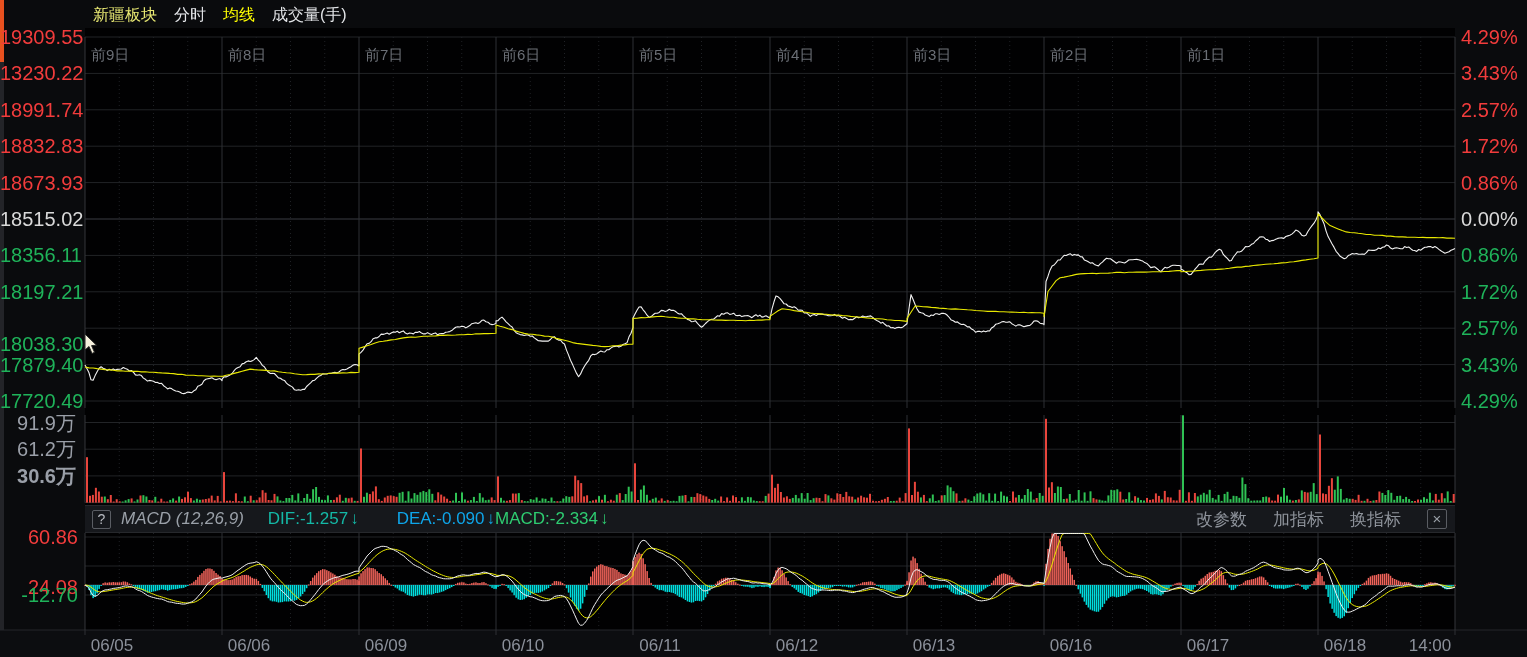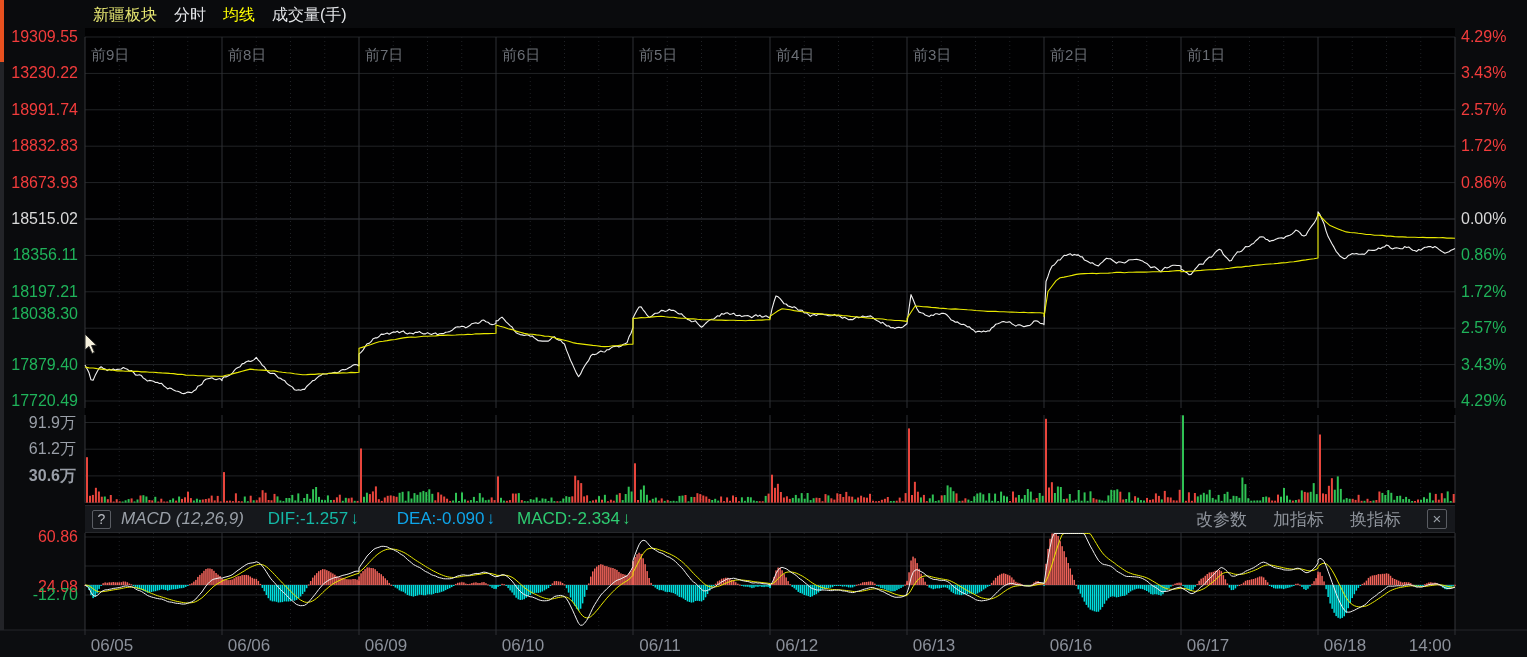--- a/index.html
+++ b/index.html
@@ -1,37 +1,37 @@
 <!DOCTYPE html>
 <html><head>
 <meta charset="utf-8">
 <style>
   html,body{margin:0;padding:0;background:#0a0b0d;}
   .stage{position:relative;width:1527px;height:657px;background:#0a0b0d;overflow:hidden;
          font-family:"Liberation Sans",sans-serif;-webkit-font-smoothing:antialiased;}
   .stage *{box-sizing:border-box;}
   svg.chart{position:absolute;left:0;top:0;}
-  .lbl{position:absolute;font-size:16px;line-height:18px;height:18px;white-space:nowrap;}
+  .lbl{position:absolute;font-size:20px;line-height:18px;height:18px;white-space:nowrap;}
   .up{color:#f23c3c}.down{color:#1fb35a}.flat{color:#d9d9d9}
   .axL{width:80px;text-align:right;padding-right:2px;left:0;}
   .axR{left:1461px;text-align:left;}
   .axV{width:80px;text-align:right;padding-right:4px;left:0;color:#9a9fa8;}
   .dayLbl{color:#6b6f76;font-size:15px;}
   .dateLbl{color:#8b909a;font-size:17px;width:70px;text-align:center;}
   .header{position:absolute;left:93px;top:3px;height:24px;display:flex;align-items:center;gap:17px;font-size:16px;}
   .sym{color:#e9e973}.tabw{color:#e4e6e9}.taby{color:#ffff00}
   .macdbar{position:absolute;left:85px;top:505px;width:1370px;height:28px;background:#16181c;
            border-top:1px solid #26282c;border-bottom:1px solid #26282c;
            display:flex;align-items:center;font-size:17px;}
   .helpbox{border:1px solid #5a5d63;border-radius:2px;color:#b9bcc2;font-size:14px;
            width:19px;height:19px;line-height:17px;text-align:center;margin-left:7px;}
   .macdtitle{color:#9aa0a8;margin-left:10px;font-style:italic;}
   .vDIF{color:#14b8a6;margin-left:24px;}
   .vDEA{color:#0ea5e9;margin-left:38px;}
-  .vMACD{color:#2ecc71;margin-left:22px;}
+  .vMACD{color:#2ecc71;}
   .arr{margin-left:2px;}
   .sp{flex:1}
   .mbtn{color:#8e939b;margin-right:26px;cursor:pointer;}
   .closebox{border:1px solid #5a5d63;border-radius:2px;color:#9aa0a8;width:20px;height:20px;
             line-height:17px;text-align:center;font-size:15px;margin-right:8px;cursor:pointer;}
   .leftstrip{position:absolute;left:0;top:0;width:4px;height:657px;background:#232428;}
   .leftthumb{position:absolute;left:0;top:0;width:4px;height:62px;background:#e8511f;}
   .cursor{position:absolute;left:84px;top:334px;}
 </style>
 </head>
@@ -1365,21 +1365,21 @@
     </svg>
   <div id="labels">
       <div class="lbl up axL" style="top: 28px;">19309.55</div>
       <div class="lbl up axL" style="top: 64.4px;">13230.22</div>
       <div class="lbl up axL" style="top: 100.8px;">18991.74</div>
       <div class="lbl up axL" style="top: 137.2px;">18832.83</div>
       <div class="lbl up axL" style="top: 173.6px;">18673.93</div>
       <div class="lbl flat axL" style="top: 210px;">18515.02</div>
       <div class="lbl down axL" style="top: 246.4px;">18356.11</div>
       <div class="lbl down axL" style="top: 282.8px;">18197.21</div>
-      <div class="lbl down axL" style="top: 305px;">18038.30</div>
+      <div class="lbl down axL" style="top: 335px;">18038.30</div>
       <div class="lbl down axL" style="top: 355.6px;">17879.40</div>
       <div class="lbl down axL" style="top: 392px;">17720.49</div>
       <div class="lbl up axR" style="top: 28px; left: 1461px;">4.29%</div>
       <div class="lbl up axR" style="top: 64.4px; left: 1461px;">3.43%</div>
       <div class="lbl up axR" style="top: 100.8px; left: 1461px;">2.57%</div>
       <div class="lbl up axR" style="top: 137.2px; left: 1461px;">1.72%</div>
       <div class="lbl up axR" style="top: 173.6px; left: 1461px;">0.86%</div>
       <div class="lbl flat axR" style="top: 210px; left: 1461px;">0.00%</div>
       <div class="lbl down axR" style="top: 246.4px; left: 1461px;">0.86%</div>
       <div class="lbl down axR" style="top: 282.8px; left: 1461px;">1.72%</div>

